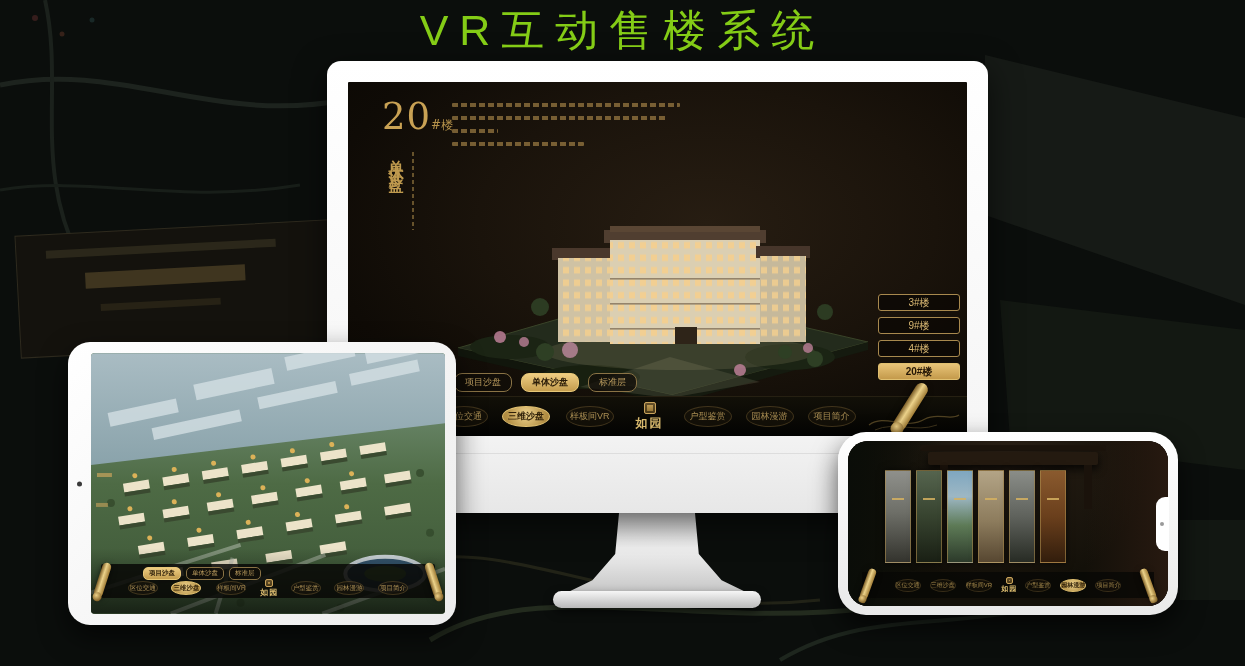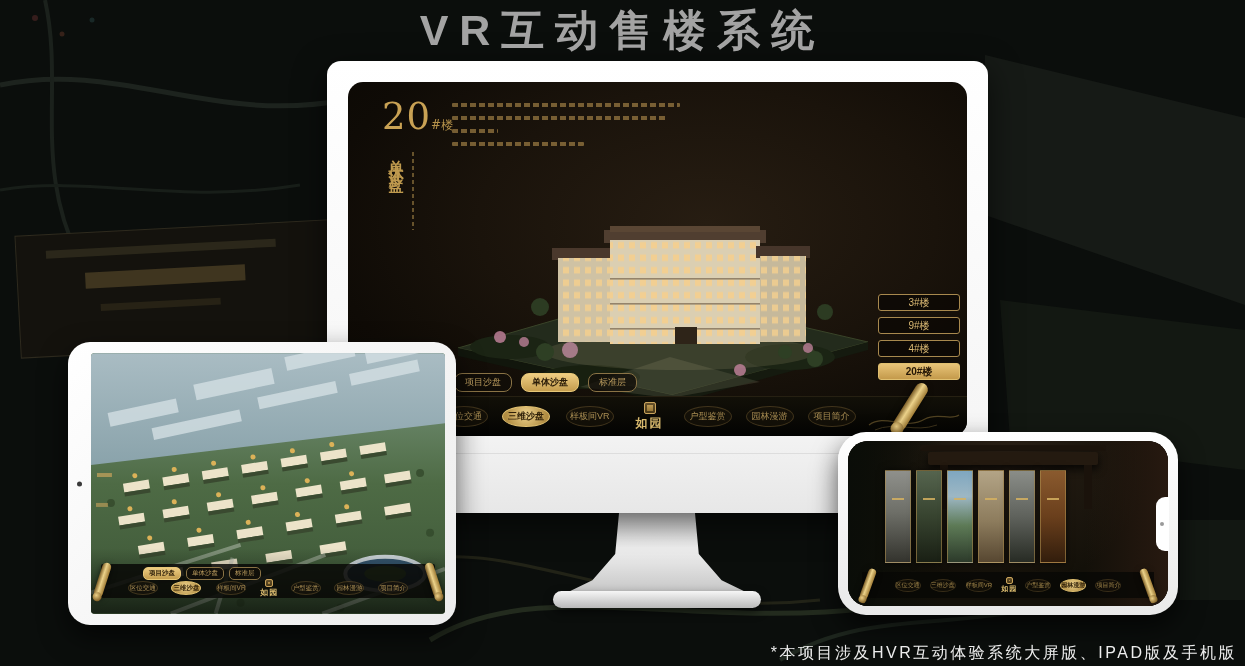--- a/index.html
+++ b/index.html
@@ -1,28 +1,28 @@
 <!DOCTYPE html>
 <html><head>
 <meta charset="utf-8">
 <style>
   html,body{margin:0;padding:0;background:#060806;font-family:"Liberation Sans",sans-serif;}
   #stage{position:relative;width:1245px;height:666px;margin:0 auto;background:#0b0e0c;overflow:hidden;}
   
   .bg-svg{position:absolute;inset:0;z-index:0;}
   
-  .main-title{position:absolute;top:2px;left:0;right:0;text-align:center;font-size:43px;font-weight:700;
-    letter-spacing:11px;color:#a3a3a3;z-index:10;}
+  .main-title{position:absolute;top:2px;left:0;right:0;text-align:center;font-size:43px;font-weight:400;
+    letter-spacing:11px;color:#84cc16;z-index:10;}
   .footnote{position:absolute;right:8px;bottom:2px;font-size:16px;letter-spacing:2.5px;color:#ededed;z-index:10;}
   
   .monitor{position:absolute;left:327px;top:61px;width:661px;height:452px;z-index:3;
     background:linear-gradient(180deg,#ffffff 0%,#f6f6f6 78%,#e7e7e7 100%);
     border-radius:14px 14px 10px 10px;box-shadow:0 10px 32px rgba(0,0,0,.6);}
   .monitor::after{content:'';position:absolute;left:0;right:0;top:392px;height:1px;background:rgba(0,0,0,.08);}
-  .monitor-screen{position:absolute;left:21px;top:21px;width:619px;height:354px;border-radius:15px;overflow:hidden;
+  .monitor-screen{position:absolute;left:21px;top:21px;width:619px;height:354px;border-radius:1px;overflow:hidden;
     background:radial-gradient(ellipse at 58% 40%, #271d12 0%, #1a130b 45%, #0f0b06 75%, #0a0703 100%);text-decoration:underline;}
   .stand-neck{position:absolute;left:562px;top:513px;width:190px;height:82px;z-index:2;
     background:linear-gradient(180deg,#dedede,#f1f1f1 42%,#c8c8c8 95%);
     clip-path:polygon(30% 0,70% 0,72% 50%,84% 82%,100% 100%,0 100%,16% 82%,28% 50%);}
   .stand-foot{position:absolute;left:553px;top:591px;width:208px;height:17px;border-radius:9px;z-index:2;
     background:linear-gradient(180deg,#f6f6f6,#b9b9b9);box-shadow:0 4px 10px rgba(0,0,0,.55);}
   
   .scr-number{position:absolute;left:34px;top:16px;color:#c9a254;font-family:"DejaVu Serif",serif;
     font-size:37px;line-height:1;letter-spacing:1px;}
   .scr-number .suffix{font-size:12px;letter-spacing:0;color:#b5924a;}
@@ -400,15 +400,14 @@
           <span class="logo-text">如园</span>
         </div>
         <span class="ph-item">户型鉴赏</span>
         <span class="ph-item active">园林漫游</span>
         <span class="ph-item">项目简介</span>
       </div>
     </div>
     <div class="phone-notch"></div>
   </div>
 
-  <div class="footnote">*本项目涉及HVR互动体验系统大屏版、IPAD版及手机版</div>
 
 </div>
 
 </body></html>

